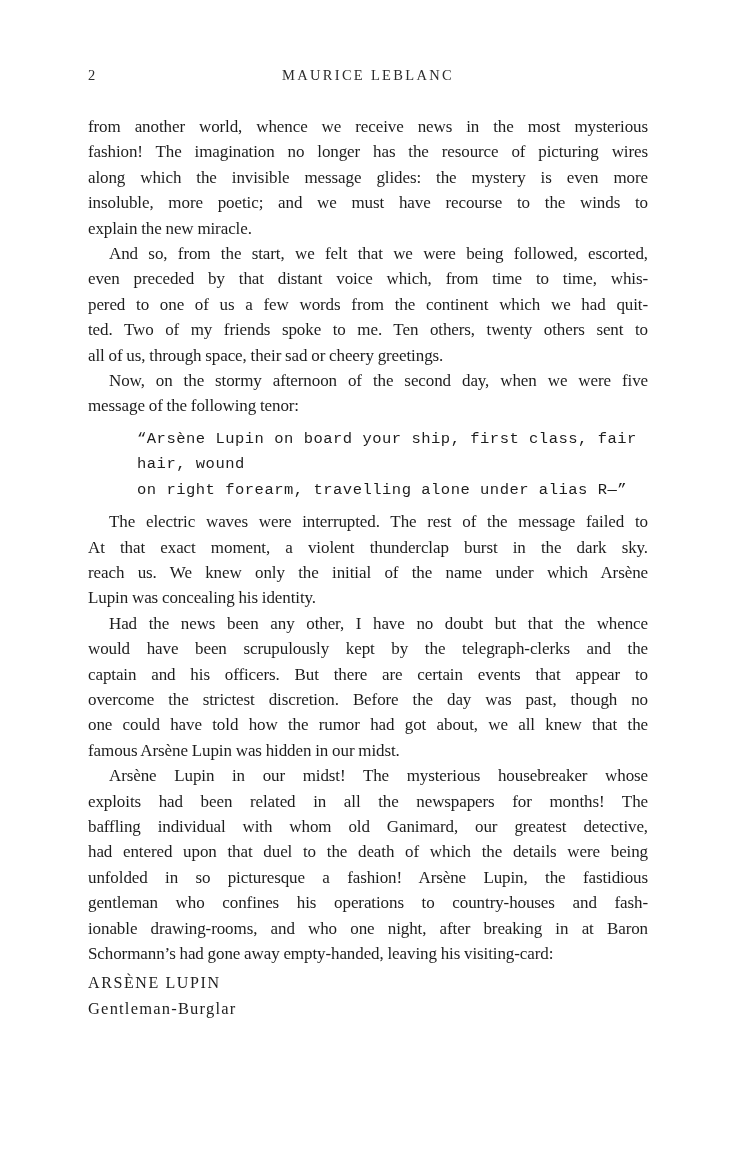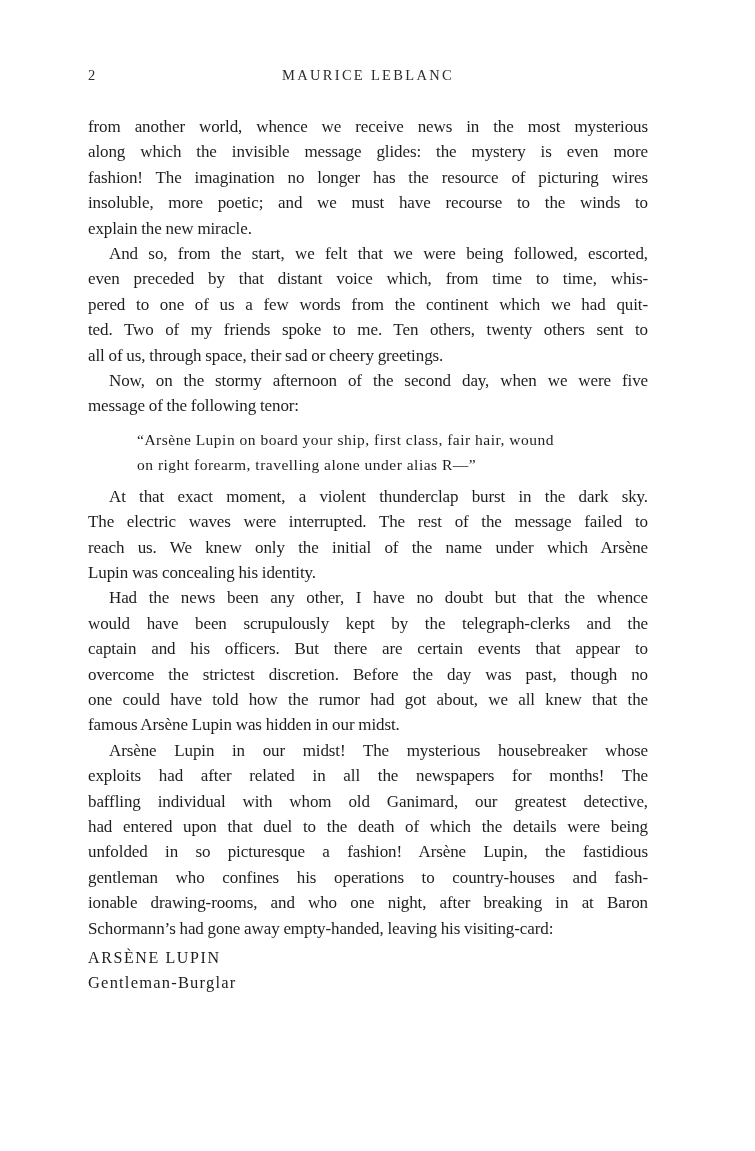--- a/index.html
+++ b/index.html
@@ -50,20 +50,21 @@
     text-align-last: justify;
     -moz-text-align-last: justify;
   }
   .para.indent .line:first-child { text-indent: 21px; }
   .para.quote {
     margin: 8px 0 6px 0;
     padding-left: 49px;
     font-size: 15.5px;
     letter-spacing: 0.5px;
     word-spacing: 0;
+    font-family: Liberation Mono, monospace;
   }
   .para.center-caps {
     text-align: center;
     font-size: 16px;
     letter-spacing: 1.6px;
     margin-top: 4px;
     word-spacing: 0;
   }
   .para.center-caps .line, .para.center .line { }
   .para.center {
@@ -79,57 +80,57 @@
 <div class="page">
   <header class="header">
     <span class="pagenum">2</span>
     <span class="running-title">MAURICE LEBLANC</span>
   </header>
 
   <main>
 
   <div class="para body">
         <div class="line j">from another world, whence we receive news in the most mysterious</div>
+        <div class="line j">fashion! The imagination no longer has the resource of picturing wires</div>
         <div class="line j">along which the invisible message glides: the mystery is even more</div>
-        <div class="line j">fashion! The imagination no longer has the resource of picturing wires</div>
         <div class="line j">insoluble, more poetic; and we must have recourse to the winds to</div>
         <div class="line">explain the new miracle.</div>
       </div>
       <div class="para body indent">
         <div class="line j">And so, from the start, we felt that we were being followed, escorted,</div>
         <div class="line j">even preceded by that distant voice which, from time to time, whis-</div>
         <div class="line j">pered to one of us a few words from the continent which we had quit-</div>
         <div class="line j">ted. Two of my friends spoke to me. Ten others, twenty others sent to</div>
         <div class="line">all of us, through space, their sad or cheery greetings.</div>
       </div>
       <div class="para body indent">
         <div class="line j">Now, on the stormy afternoon of the second day, when we were five</div>
         <div class="line">message of the following tenor:</div>
       </div>
       <div class="para quote">
         <div class="line">“Arsène Lupin on board your ship, first class, fair hair, wound</div>
         <div class="line">on right forearm, travelling alone under alias R—”</div>
       </div>
       <div class="para body indent">
+        <div class="line j">The electric waves were interrupted. The rest of the message failed to</div>
         <div class="line j">At that exact moment, a violent thunderclap burst in the dark sky.</div>
-        <div class="line j">The electric waves were interrupted. The rest of the message failed to</div>
         <div class="line j">reach us. We knew only the initial of the name under which Arsène</div>
         <div class="line">Lupin was concealing his identity.</div>
       </div>
       <div class="para body indent">
         <div class="line j">Had the news been any other, I have no doubt but that the whence</div>
         <div class="line j">would have been scrupulously kept by the telegraph-clerks and the</div>
         <div class="line j">captain and his officers. But there are certain events that appear to</div>
         <div class="line j">overcome the strictest discretion. Before the day was past, though no</div>
         <div class="line j">one could have told how the rumor had got about, we all knew that the</div>
         <div class="line">famous Arsène Lupin was hidden in our midst.</div>
       </div>
       <div class="para body indent">
         <div class="line j">Arsène Lupin in our midst! The mysterious housebreaker whose</div>
-        <div class="line j">exploits had after related in all the newspapers for months! The</div>
+        <div class="line j">exploits had been related in all the newspapers for months! The</div>
         <div class="line j">baffling individual with whom old Ganimard, our greatest detective,</div>
         <div class="line j">had entered upon that duel to the death of which the details were being</div>
         <div class="line j">unfolded in so picturesque a fashion! Arsène Lupin, the fastidious</div>
         <div class="line j">gentleman who confines his operations to country-houses and fash-</div>
         <div class="line j">ionable drawing-rooms, and who one night, after breaking in at Baron</div>
         <div class="line">Schormann’s had gone away empty-handed, leaving his visiting-card:</div>
       </div>
       <div class="para center-caps">
         <div class="line">ARSÈNE LUPIN</div>
       </div>

